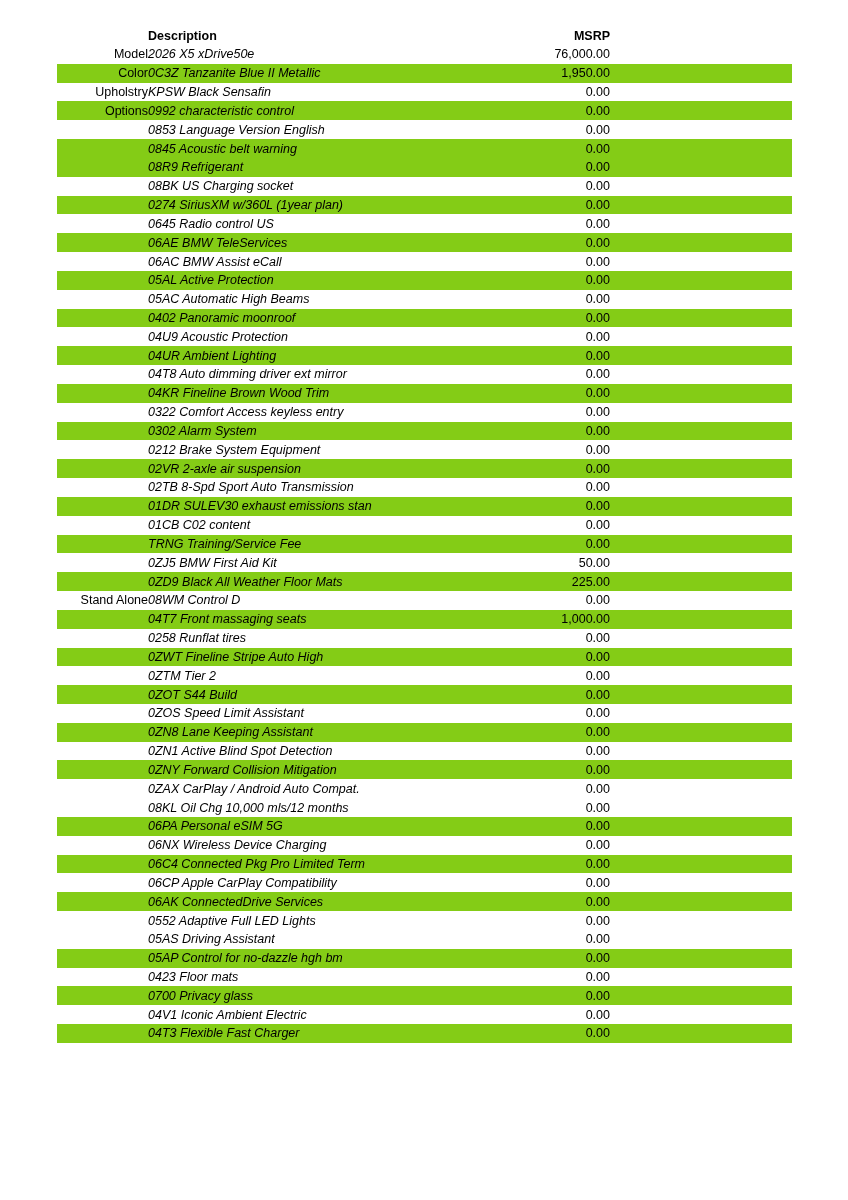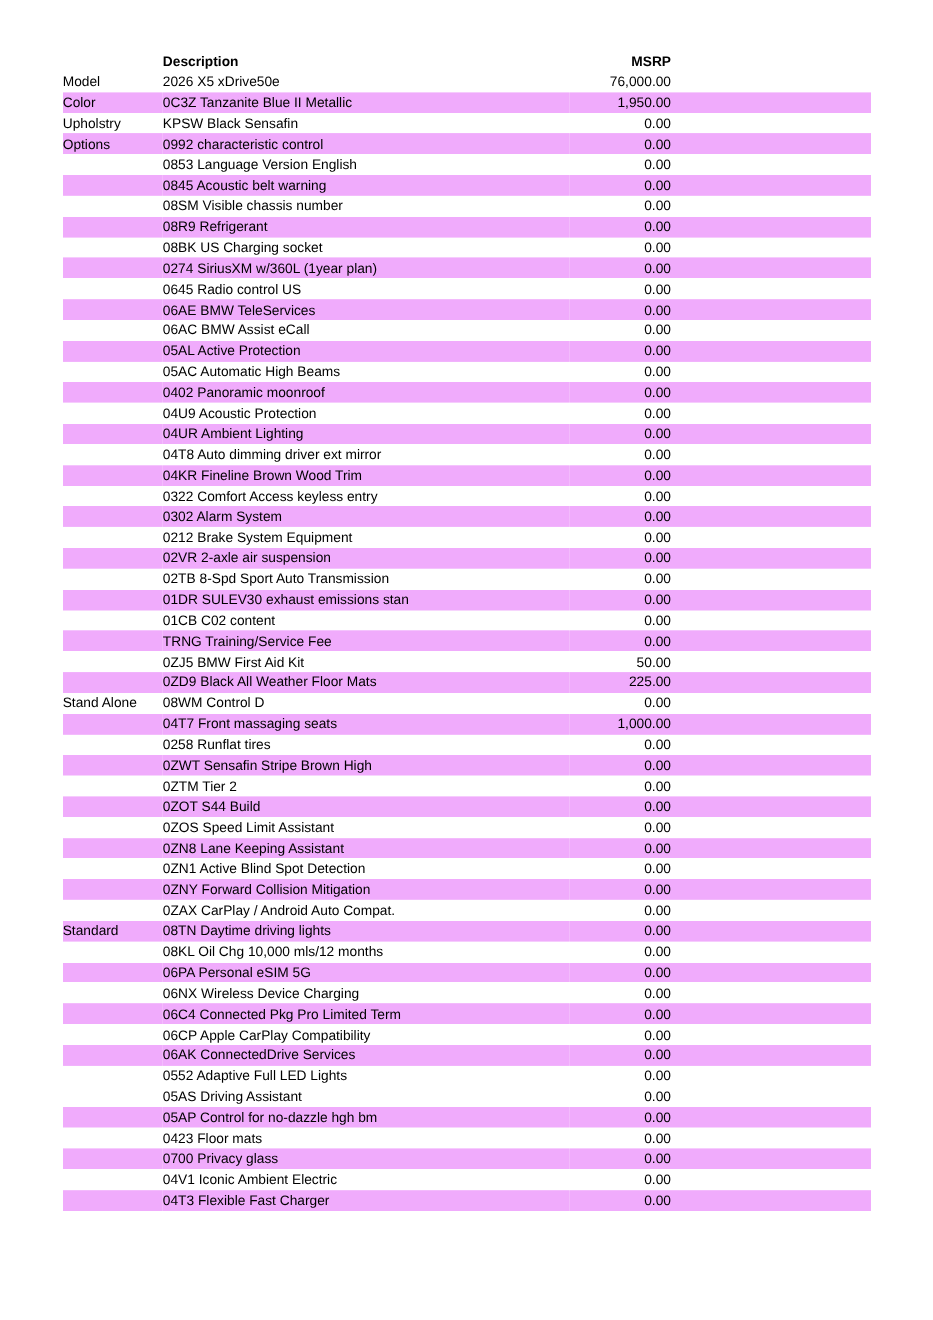--- a/index.html
+++ b/index.html
@@ -12,21 +12,21 @@
     width: 848px;
     height: 1200px;
     background: #ffffff;
     font-family: "Liberation Sans", sans-serif;
     color: #000000;
     overflow: hidden;
   }
   table.spec-table {
     position: absolute;
     left: 57px;
-    top: 46px;
+    top: 26px;
     width: 735px;
     border-collapse: collapse;
     table-layout: fixed;
     font-size: 12.5px;
   }
   col.col-cat    { width: 91px; }
   col.col-desc   { width: 370px; }
   col.col-msrp   { width: 92px; }
   col.col-spacer { width: 182px; }
   thead th {
@@ -38,24 +38,24 @@
     font-size: 12.5px;
   }
   thead th.msrp { text-align: right; }
   tbody td {
     height: 18.83px;
     padding: 0;
     vertical-align: middle;
     white-space: nowrap;
     overflow: hidden;
   }
-  tbody td.cat  { text-align: left; }
-  tbody td.desc { text-align: left; }
+  tbody td.cat  { text-align: right; }
+  tbody td.desc { text-align: left; font-style: italic; }
   tbody td.msrp { text-align: right; }
-  tbody tr.striped { background: #f0abfc; }
+  tbody tr.striped { background: #84cc16; }
 </style>
 </head>
 <body>
 
 <div class="page">
   <table class="spec-table">
     <colgroup>
       <col class="col-cat">
       <col class="col-desc">
       <col class="col-msrp">
@@ -99,26 +99,20 @@
     <td class="desc">0853 Language Version English</td>
     <td class="msrp">0.00</td>
     <td class="spacer"></td>
   </tr>
         <tr class="striped">
     <td class="cat"></td>
     <td class="desc">0845 Acoustic belt warning</td>
     <td class="msrp">0.00</td>
     <td class="spacer"></td>
   </tr>
-        <tr>
-    <td class="cat"></td>
-    <td class="desc">08SM Visible chassis number</td>
-    <td class="msrp">0.00</td>
-    <td class="spacer"></td>
-  </tr>
         <tr class="striped">
     <td class="cat"></td>
     <td class="desc">08R9 Refrigerant</td>
     <td class="msrp">0.00</td>
     <td class="spacer"></td>
   </tr>
         <tr>
     <td class="cat"></td>
     <td class="desc">08BK US Charging socket</td>
     <td class="msrp">0.00</td>
@@ -263,21 +257,21 @@
     <td class="spacer"></td>
   </tr>
         <tr>
     <td class="cat"></td>
     <td class="desc">0258 Runflat tires</td>
     <td class="msrp">0.00</td>
     <td class="spacer"></td>
   </tr>
         <tr class="striped">
     <td class="cat"></td>
-    <td class="desc">0ZWT Sensafin Stripe Brown High</td>
+    <td class="desc">0ZWT Fineline Stripe Auto High</td>
     <td class="msrp">0.00</td>
     <td class="spacer"></td>
   </tr>
         <tr>
     <td class="cat"></td>
     <td class="desc">0ZTM Tier 2</td>
     <td class="msrp">0.00</td>
     <td class="spacer"></td>
   </tr>
         <tr class="striped">
@@ -306,26 +300,20 @@
   </tr>
         <tr class="striped">
     <td class="cat"></td>
     <td class="desc">0ZNY Forward Collision Mitigation</td>
     <td class="msrp">0.00</td>
     <td class="spacer"></td>
   </tr>
         <tr>
     <td class="cat"></td>
     <td class="desc">0ZAX CarPlay / Android Auto Compat.</td>
-    <td class="msrp">0.00</td>
-    <td class="spacer"></td>
-  </tr>
-        <tr class="striped">
-    <td class="cat">Standard</td>
-    <td class="desc">08TN Daytime driving lights</td>
     <td class="msrp">0.00</td>
     <td class="spacer"></td>
   </tr>
         <tr>
     <td class="cat"></td>
     <td class="desc">08KL Oil Chg 10,000 mls/12 months</td>
     <td class="msrp">0.00</td>
     <td class="spacer"></td>
   </tr>
         <tr class="striped">

